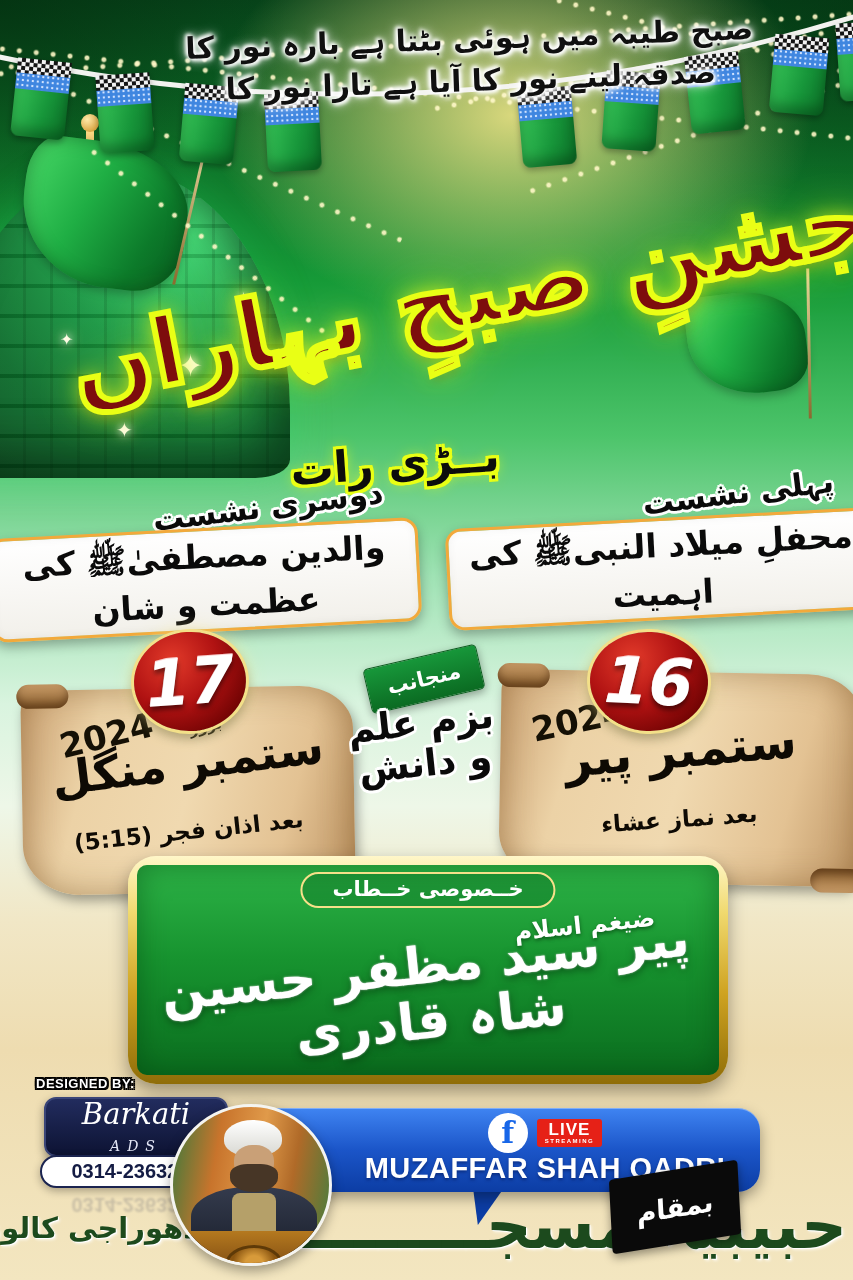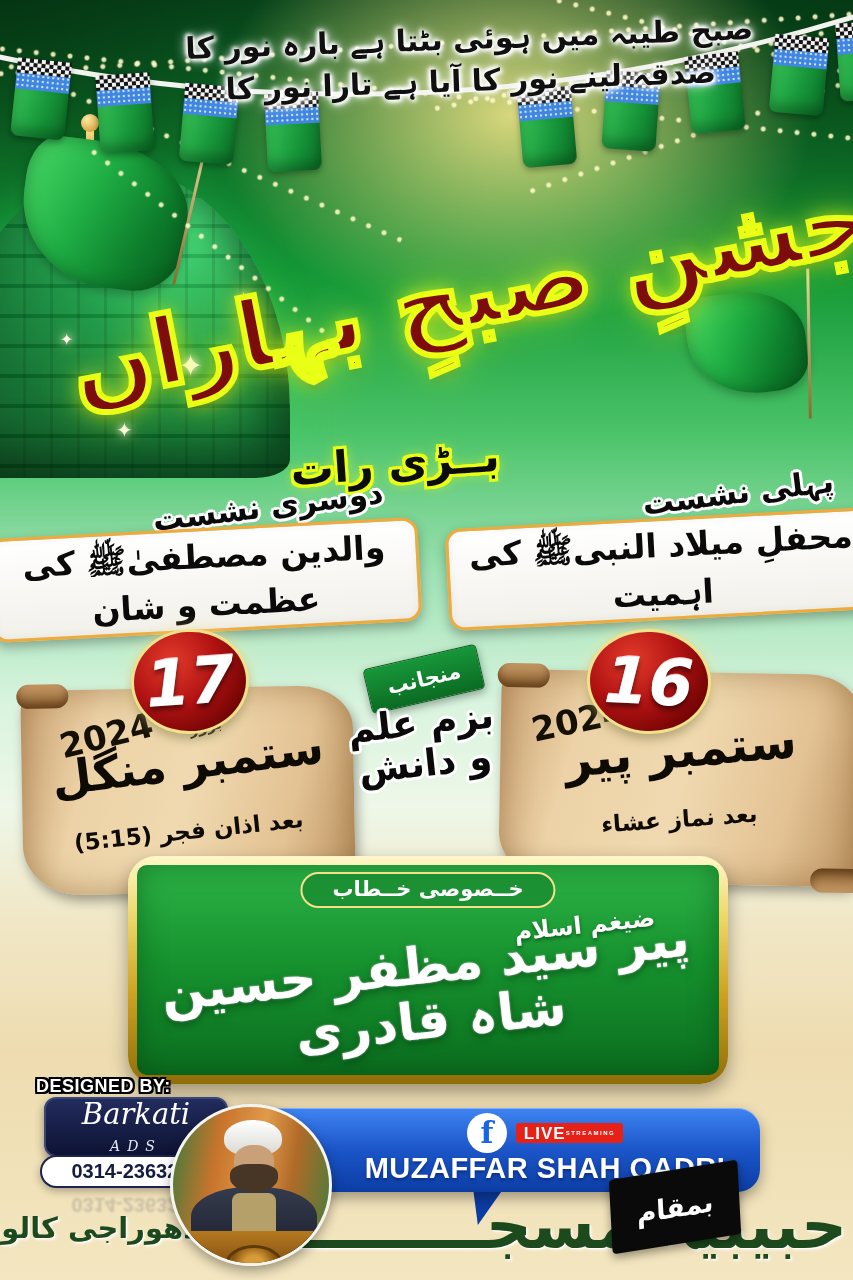--- a/index.html
+++ b/index.html
@@ -101,21 +101,21 @@
   .panel-tag{position:absolute;top:7px;left:50%;transform:translateX(-50%);
     border:2px solid #f7e08a;border-radius:999px;padding:3px 30px 5px;color:#fff;font-size:21px;font-weight:bold;
     background:rgba(0,80,18,.25);white-space:nowrap;}
   .panel-small{position:absolute;right:64px;top:46px;color:#fff;font-size:24px;font-weight:bold;transform:rotate(-6deg);
     text-shadow:0 2px 4px rgba(0,50,10,.6);}
   .panel-name{position:absolute;left:8px;right:8px;top:52px;bottom:6px;display:flex;align-items:center;justify-content:center;
     text-align:center;color:#fff;font-size:51px;font-weight:bold;line-height:1.08;transform:rotate(-6deg);
     text-shadow:0 3px 8px rgba(0,45,10,.55),0 0 2px #fff;}
 
   .designer-label{left:36px;top:1076px;z-index:12;color:#fff;font-family:"Liberation Sans",sans-serif;
-    font-size:18px;font-weight:bold;letter-spacing:.5px;
+    font-size:13px;font-weight:bold;letter-spacing:.5px;
     text-shadow:-2px -2px 0 #000,2px -2px 0 #000,-2px 2px 0 #000,2px 2px 0 #000,0 2px 0 #000,0 -2px 0 #000,2px 0 0 #000,-2px 0 0 #000;}
   .designer-box{left:44px;top:1097px;width:184px;height:60px;z-index:12;border-radius:12px;
     background:linear-gradient(180deg,#222c5e,#0d1333);border:2px solid #3a4578;
     display:flex;flex-direction:column;align-items:center;justify-content:center;box-shadow:0 4px 10px rgba(0,0,0,.4);}
   .designer-name{font-family:"DejaVu Serif",serif;font-style:italic;font-size:29px;color:#fff;line-height:1;}
   .designer-sub{font-family:"DejaVu Serif",serif;font-style:italic;font-size:14px;letter-spacing:7px;color:#e4e7f7;margin-top:9px;}
   .phone-pill{left:40px;top:1155px;width:192px;height:33px;z-index:12;border-radius:17px;background:#fff;
     border:2px solid #1b2450;color:#141c44;font-family:"Liberation Sans",sans-serif;font-size:20px;font-weight:bold;
     box-shadow:0 3px 8px rgba(0,0,0,.3);}
   .phone-reflect{left:40px;top:1192px;width:192px;height:24px;z-index:12;color:#141c44;
@@ -137,21 +137,21 @@
   .photo .wheel{position:absolute;left:52px;top:138px;width:58px;height:40px;border-radius:50%;
     background:radial-gradient(circle,#d79a3a 30%,#8a5510 70%);border:3px solid #5e3a08;}
 
   .live-banner{left:238px;top:1108px;width:522px;height:84px;z-index:13;border-radius:22px;
     background:linear-gradient(180deg,#3f84f2 0%,#1b55c8 50%,#0c3da4 100%);
     box-shadow:0 6px 14px rgba(0,0,0,.35), inset 0 1px 0 rgba(255,255,255,.35);
     display:flex;flex-direction:column;justify-content:center;padding:4px 12px 6px 104px;color:#fff;}
   .live-row{display:flex;align-items:center;justify-content:center;gap:9px;}
   .fb-circle{width:40px;height:40px;border-radius:50%;background:#fff;display:flex;align-items:center;justify-content:center;
     color:#1766e8;font-family:"DejaVu Serif",serif;font-weight:bold;font-size:30px;line-height:1;flex:0 0 auto;}
-  .live-badge{background:#e62117;border-radius:3px;padding:2px 8px 1px;display:flex;align-items:center;flex:0 0 auto;}
+  .live-badge{background:#e62117;border-radius:3px;padding:2px 8px 1px;display:flex;flex-direction:column;align-items:center;flex:0 0 auto;}
   .live-word{font-family:"Liberation Sans",sans-serif;font-size:17px;font-weight:bold;letter-spacing:1px;line-height:1;}
   .streaming-word{font-family:"Liberation Sans",sans-serif;font-size:6px;font-weight:bold;letter-spacing:1.5px;line-height:1.3;}
   .live-name{font-family:"Liberation Sans",sans-serif;font-weight:bold;font-size:29px;line-height:1.08;letter-spacing:.5px;
     text-shadow:0 2px 3px rgba(0,20,80,.5);white-space:nowrap;}
   .banner-tail{left:468px;top:1189px;z-index:12;width:0;height:0;
     border-left:15px solid transparent;border-right:15px solid transparent;border-top:36px solid #0c3da4;
     transform:skewX(-16deg);}
 
   .venue-tag{left:610px;top:1170px;width:130px;height:74px;z-index:14;background:#0a0a0a;border-radius:4px;
     transform:rotate(-9deg) skewX(-6deg);box-shadow:0 4px 10px rgba(0,0,0,.4);

